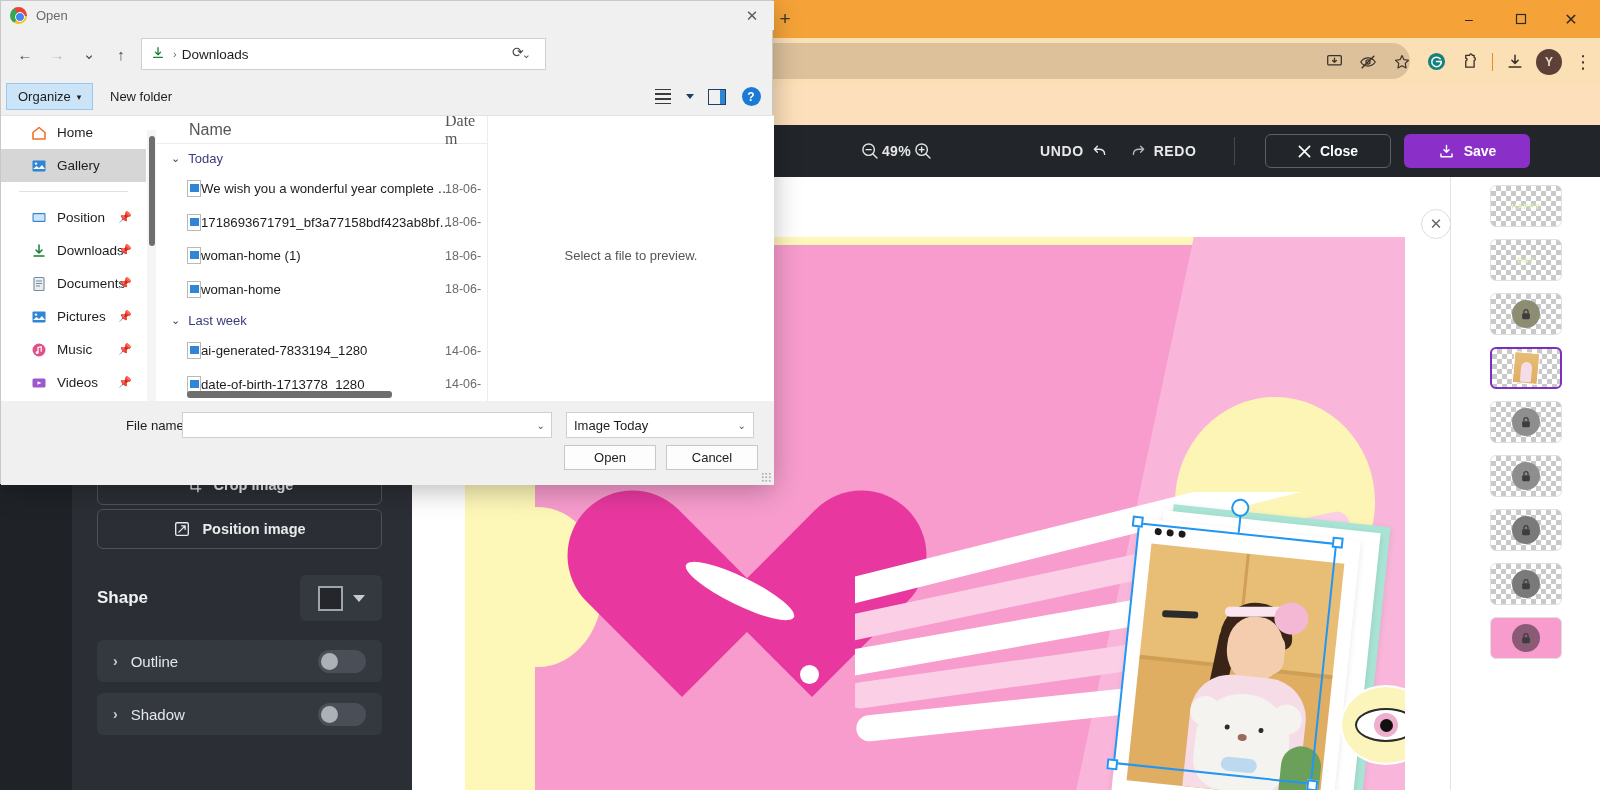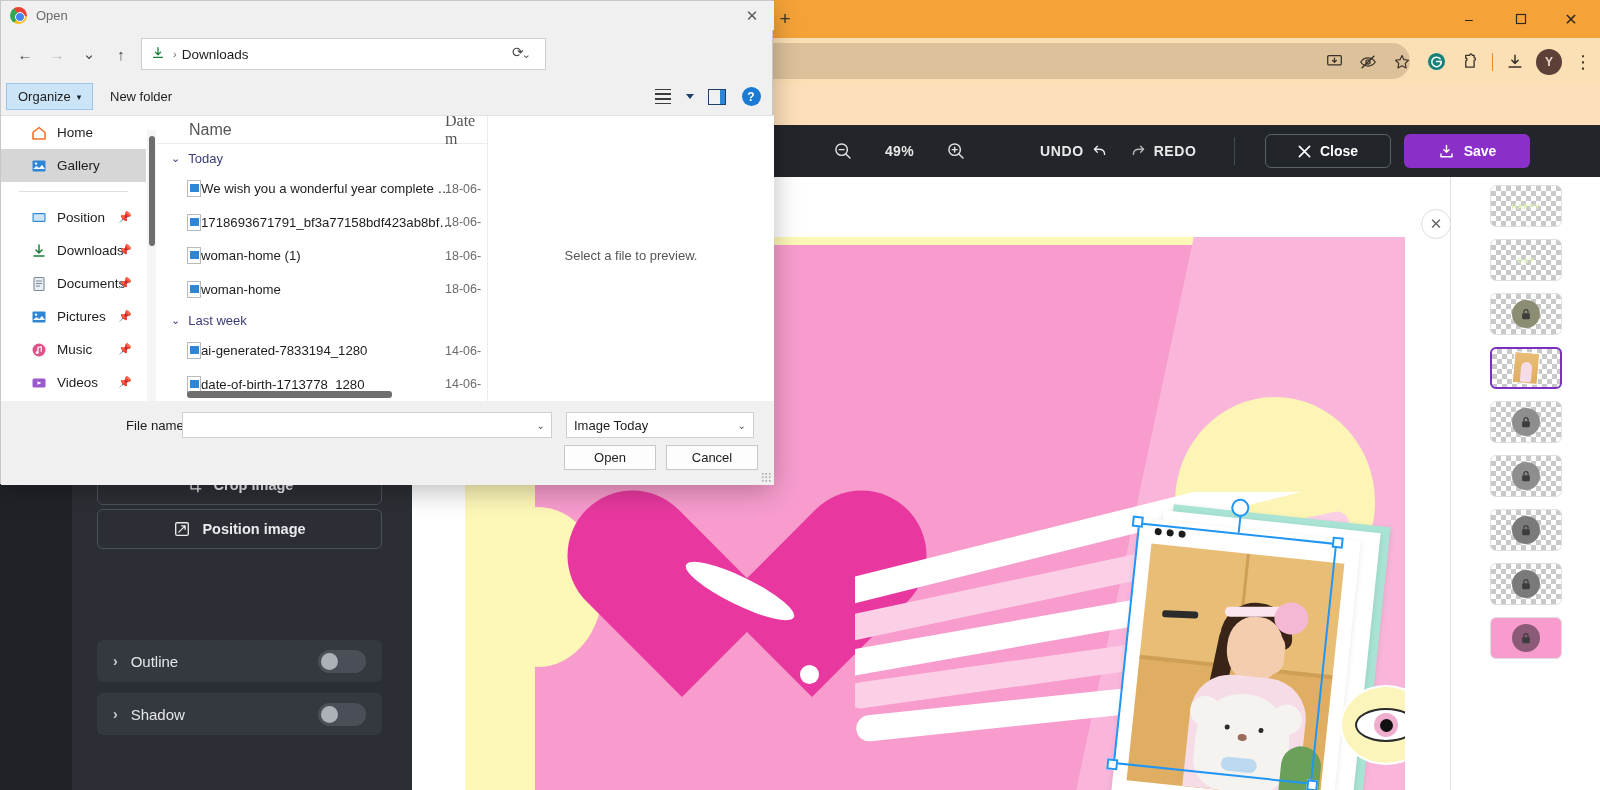--- a/index.html
+++ b/index.html
@@ -48,21 +48,21 @@
   .bookmark-strip {
     position: absolute; left: 0; top: 85px; width: 1600px; height: 40px;
     background: #fde0bb;
   }
 
   
   .editor-topbar {
     position: absolute; left: 0; top: 125px; width: 1600px; height: 52px;
     background: #22252a; display: flex; align-items: center;
   }
-  .zoom-group { position: absolute; left: 833px; display: flex; align-items: center; gap: 32px; color: #e6e6e6; }
+  .zoom-group { position: absolute; left: 860px; display: flex; align-items: center; gap: 2px; color: #e6e6e6; }
   .zoom-pct { font-size: 14px; font-weight: bold; letter-spacing: .3px; }
   .icon-btn { background: none; border: none; color: #e3e3e3; cursor: pointer; display: flex; align-items: center; }
   .ur-group { position: absolute; left: 1040px; display: flex; align-items: center; gap: 22px; color: #e9e9e9; }
   .ur-item { display: flex; align-items: center; gap: 7px; font-size: 14px; font-weight: bold; letter-spacing: .6px; }
   .topbar-sep { position: absolute; left: 1234px; width: 1px; height: 28px; background: #454a52; }
   .close-btn {
     position: absolute; left: 1265px; width: 126px; height: 34px;
     border: 1px solid #5c6169; border-radius: 6px; background: transparent;
     color: #fff; font-size: 14px; font-weight: bold; cursor: pointer;
     display: flex; align-items: center; justify-content: center; gap: 9px;
@@ -471,20 +471,27 @@
       <span>Crop image</span>
     </button>
     <button class="panel-btn" style="top:332px;">
       <svg width="18" height="18" viewBox="0 0 20 20">
           <rect x="3" y="3" width="14" height="14" rx="1.5" fill="none" stroke="#e9eaec" stroke-width="1.5"></rect>
           <path d="M6.5 13.5l7-7M13.5 6.5h-4M13.5 6.5v4" stroke="#e9eaec" stroke-width="1.4" fill="none" stroke-linecap="round"></path>
         </svg>
       <span>Position image</span>
     </button>
 
+    <div class="shape-row">
+      <span class="shape-label">Shape</span>
+      <div class="shape-swatch-wrap">
+        <span class="shape-swatch"></span>
+        <span class="caret-down"></span>
+      </div>
+    </div>
 
     <div class="acc-row" style="top:463px;">
       <span class="acc-left">
         <span class="chev-right">›</span>
         <span>Outline</span>
       </span>
       <span class="toggle"></span>
     </div>
     <div class="acc-row" style="top:516px;">
       <span class="acc-left">

